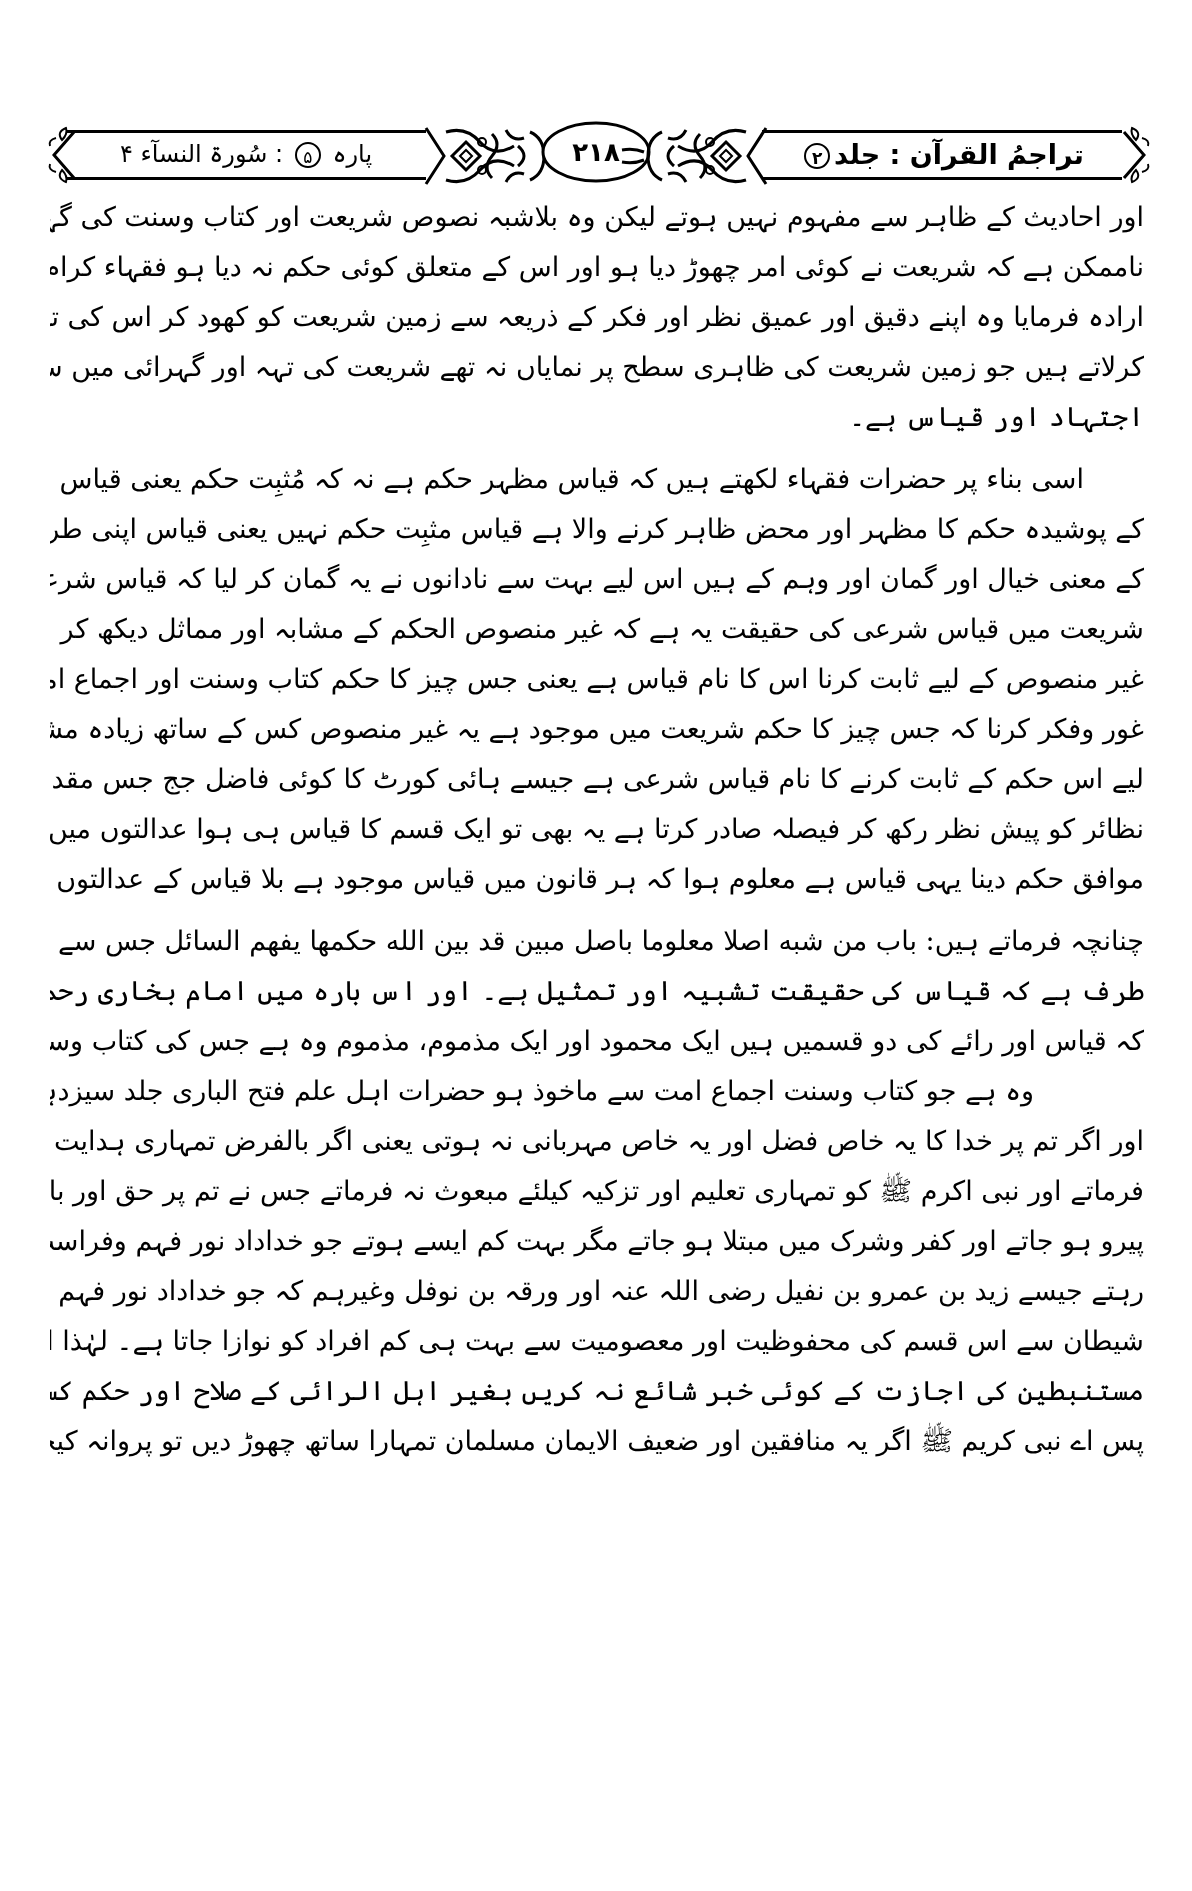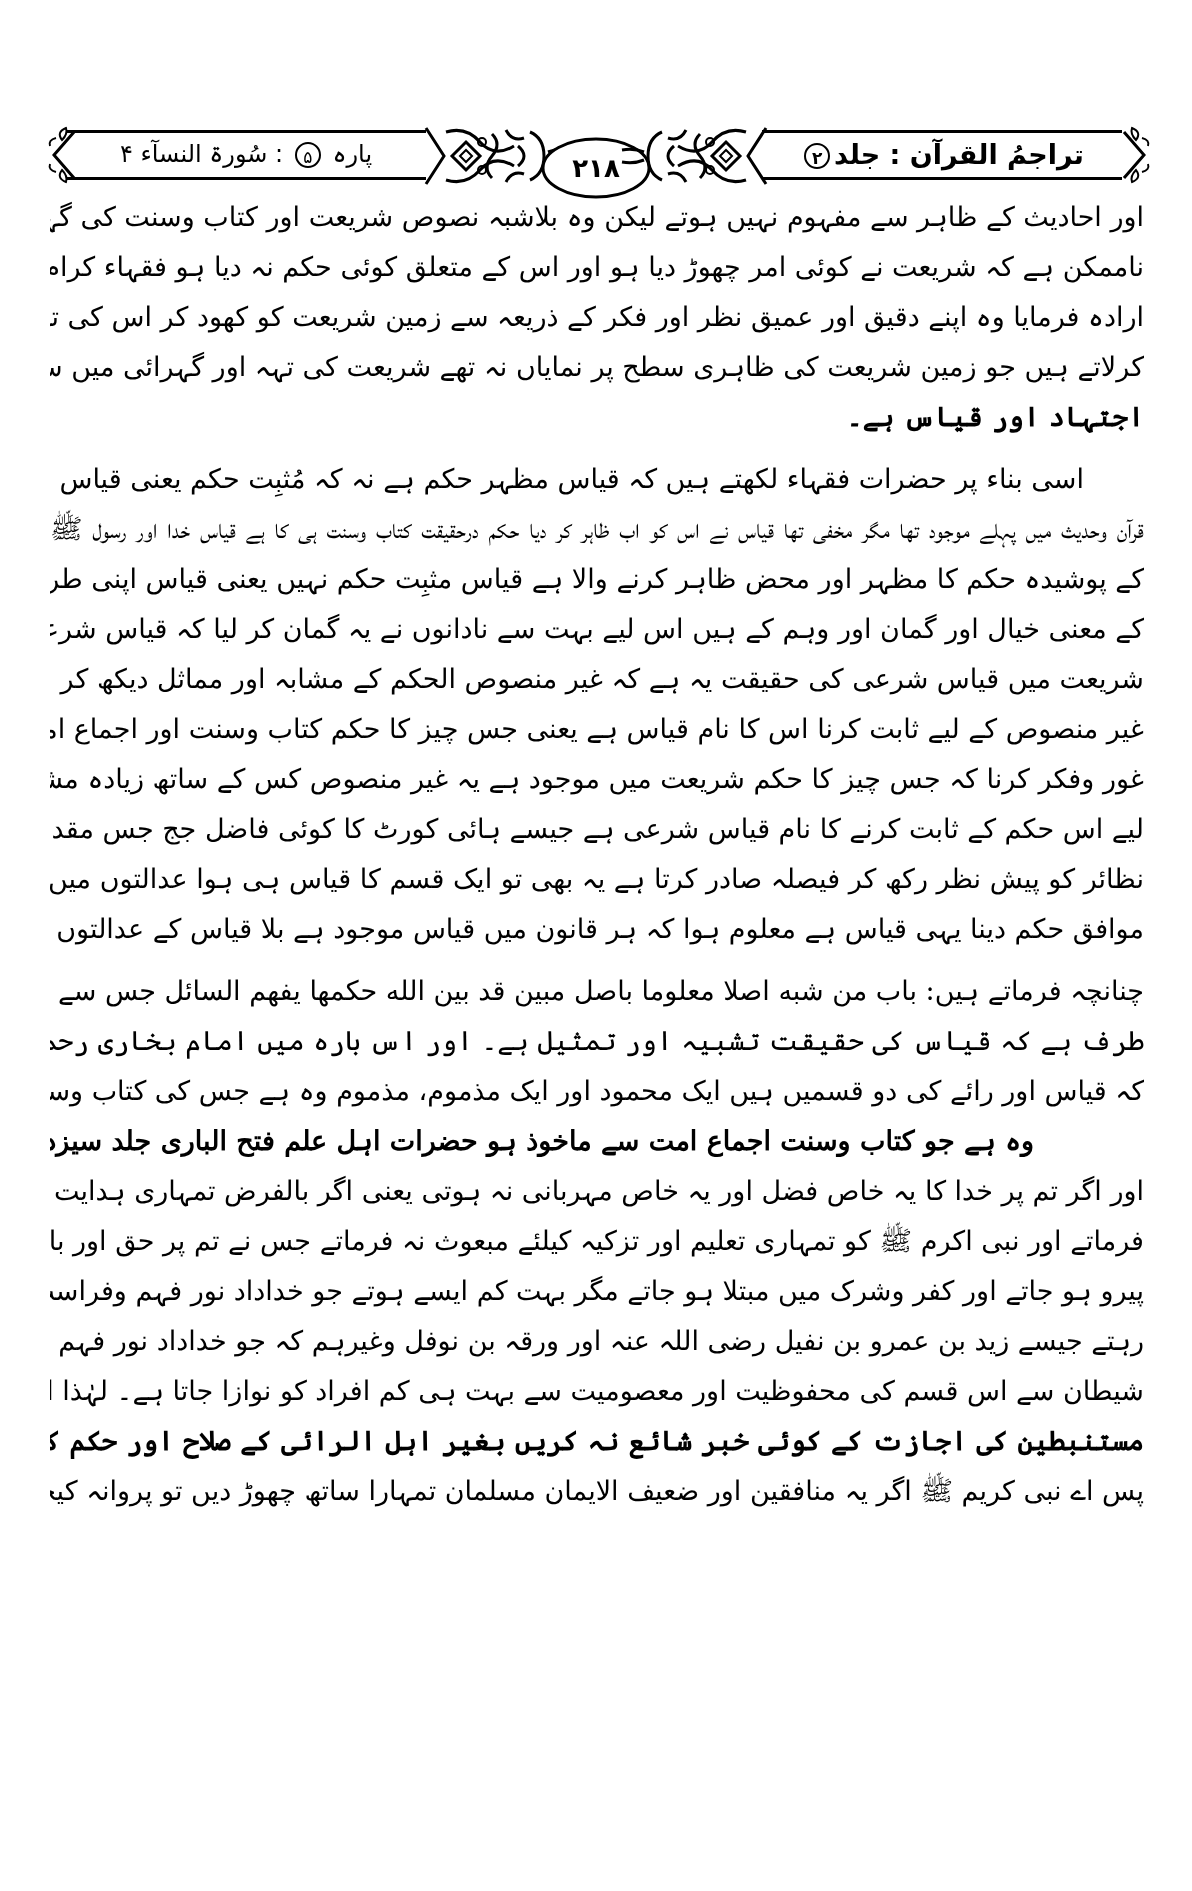--- a/index.html
+++ b/index.html
@@ -9,28 +9,28 @@
   
   .header { position: absolute; left: 22px; top: 120px; width: 1150px; height: 72px; }
   .banner { position: absolute; top: 10px; height: 50px; border-top: 3px solid #000; border-bottom: 3px solid #000; box-sizing: border-box; display: flex; align-items: center; justify-content: center; }
   .banner.left  { left: 44px; width: 360px; }
   .banner.right { left: 740px; width: 360px; }
   .banner-text { font-family: "DejaVu Sans", sans-serif; font-size: 27px; font-weight: bold; direction: rtl; white-space: nowrap; line-height: 1; }
   .banner.left .banner-text { font-size: 24px; font-weight: normal; }
   .endcap { position: absolute; top: 4px; width: 34px; height: 62px; }
   .endcap svg, .ornament svg, .medallion svg { display: block; }
   .ornament { position: absolute; top: 2px; width: 150px; height: 68px; }
-  .medallion { position: absolute; left: 518px; top: 16px; width: 112px; height: 64px; }
+  .medallion { position: absolute; left: 518px; top: 0; width: 112px; height: 64px; }
   .page-number { position: absolute; left: 0; top: 0; width: 112px; height: 64px; display: flex; align-items: center; justify-content: center; font-family: "DejaVu Sans", sans-serif; font-weight: bold; font-size: 26px; direction: rtl; }
   .circled { display: inline-block; width: 26px; height: 26px; border-radius: 50%; border: 2px solid #000; text-align: center; line-height: 26px; font-size: 17px; margin: 0 4px; vertical-align: middle; box-sizing: border-box; }
 
   
   .body-text { position: absolute; left: 50px; top: 192px; width: 1094px; direction: rtl; font-family: "DejaVu Serif", serif; font-size: 27px; line-height: 50px; }
   .line { display: block; height: 50px; white-space: nowrap; text-align: justify; text-align-last: justify; overflow: hidden; }
-  .line.last { text-align-last: right; font-weight: bold; }
+  .line.last { text-align-last: right; }
   .line.indent { padding-right: 60px; }
   .line.indent2 { padding-right: 110px; }
   .gap { height: 12px; }
 </style>
 </head>
 <body>
 
 <div class="page">
 
   <div class="header">
@@ -110,21 +110,20 @@
       <span class="line">ناممکن ہے کہ شریعت نے کوئی امر چھوڑ دیا ہو اور اس کے متعلق کوئی حکم نہ دیا ہو فقہاء کرام جن کے ساتھ اللہ سبحانہٗ وتعالیٰ نے خاص خیر کا</span>
       <span class="line">ارادہ فرمایا وہ اپنے دقیق اور عمیق نظر اور فکر کے ذریعہ سے زمین شریعت کو کھود کر اس کی تہہ اور گہرائیوں میں سے ان پوشیدہ احکام کو نکال</span>
       <span class="line">کرلاتے ہیں جو زمین شریعت کی ظاہری سطح پر نمایاں نہ تھے شریعت کی تہہ اور گہرائی میں سے کسی پوشیدہ حکم کے نکال لینے کا نام استنباط اور</span>
       <span class="line last">اجتہاد اور قیاس ہے۔</span>
     </div>
 
     <div class="gap"></div>
 
     <div>
       <span class="line indent">اسی بناء پر حضرات فقہاء لکھتے ہیں کہ قیاس مظہر حکم ہے نہ کہ مُثبِت حکم یعنی قیاس سے کوئی حکم شرعی ثابت نہیں ہوتا بلکہ جو حکم</span>
-      <span class="line">قرآن وحدیث میں پہلے موجود تھا مگر مخفی تھا قیاس نے اس کو اب ظاہر کر دیا حکم درحقیقت کتاب وسنت ہی کا ہے قیاس خدا اور رسول ﷺ</span>
       <span class="line">کے پوشیدہ حکم کا مظہر اور محض ظاہر کرنے والا ہے قیاس مثبِت حکم نہیں یعنی قیاس اپنی طرف سے کوئی حکم نہیں دیتا عرف عام میں چونکہ قیاس</span>
       <span class="line">کے معنی خیال اور گمان اور وہم کے ہیں اس لیے بہت سے نادانوں نے یہ گمان کر لیا کہ قیاس شرعی کی حقیقت بھی یہی ہے اور اصطلاح</span>
       <span class="line">شریعت میں قیاس شرعی کی حقیقت یہ ہے کہ غیر منصوص الحکم کے مشابہ اور مماثل دیکھ کر بوجہ مماثلت اور مشابہت کے منصوص الحکم کے حکم کو</span>
       <span class="line">غیر منصوص کے لیے ثابت کرنا اس کا نام قیاس ہے یعنی جس چیز کا حکم کتاب وسنت اور اجماع امت میں منصوص اور مصرح نہیں اس میں یہ</span>
       <span class="line">غور وفکر کرنا کہ جس چیز کا حکم شریعت میں موجود ہے یہ غیر منصوص کس کے ساتھ زیادہ مشابہ اور مماثل ہے مشابہت کی بناء پر غیر منصوص کے</span>
       <span class="line">لیے اس حکم کے ثابت کرنے کا نام قیاس شرعی ہے جیسے ہائی کورٹ کا کوئی فاضل جج جس مقدمہ کا حکم صراحۃً قانون میں موجود نہ ہو وہاں</span>
       <span class="line">نظائر کو پیش نظر رکھ کر فیصلہ صادر کرتا ہے یہ بھی تو ایک قسم کا قیاس ہی ہوا عدالتوں میں ہزارہا مقدمات کا فیصلہ نظائر ہی پر ہوتا ہے نظیر کے</span>
       <span class="line">موافق حکم دینا یہی قیاس ہے معلوم ہوا کہ ہر قانون میں قیاس موجود ہے بلا قیاس کے عدالتوں کا فیصلہ ناممکن ہے امام بخاری رحمۃ اللہ علیہ نے بھی</span>
     </div>
 

